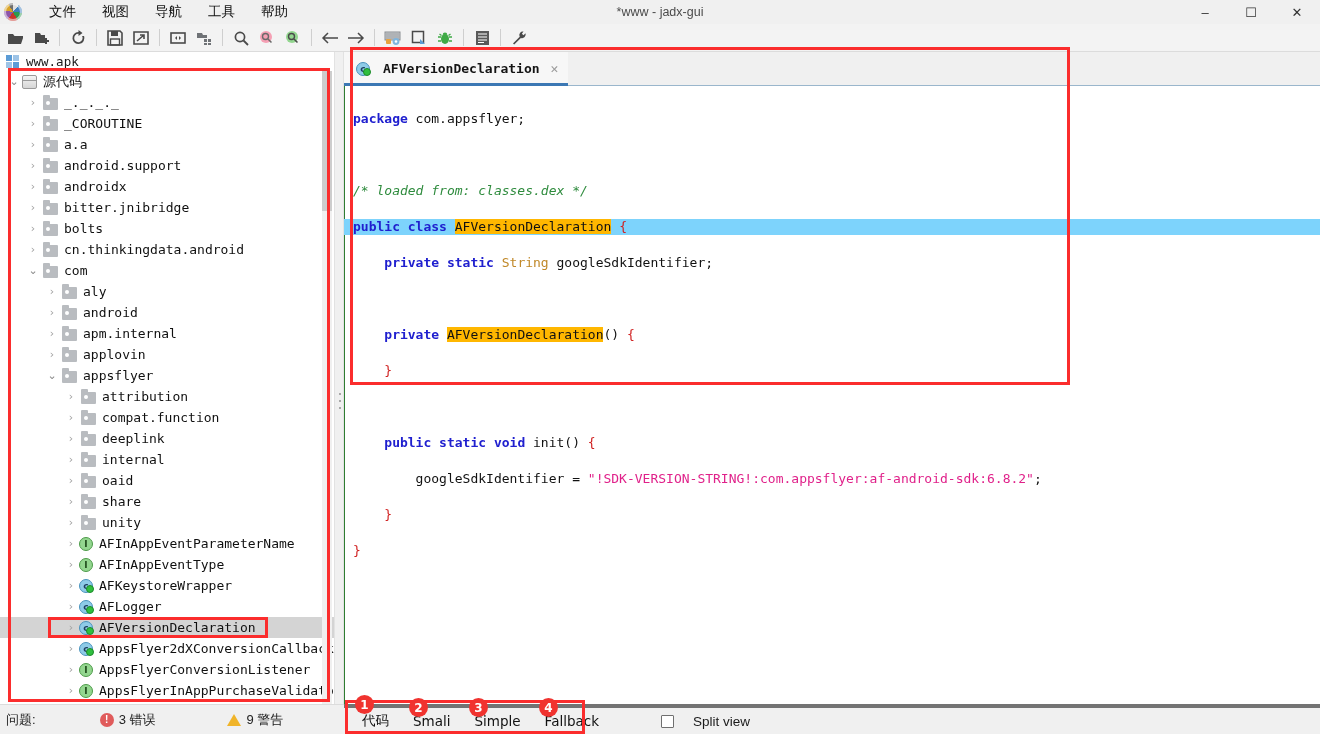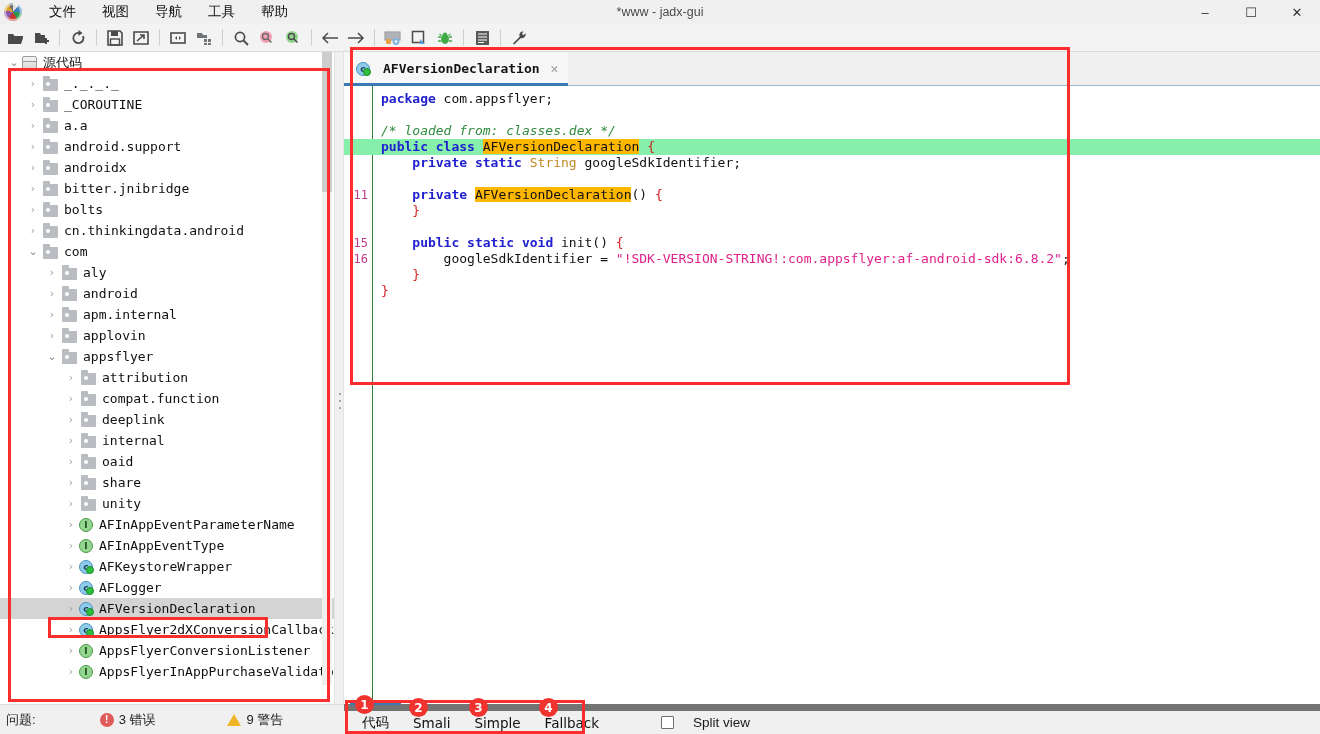--- a/index.html
+++ b/index.html
@@ -177,34 +177,34 @@
     font-family: "DejaVu Sans Mono", monospace; font-size: 12px; color: #c13a8a;
     padding-top: 5px; flex: 0 0 28px;
   }
   .gutter .ln { height: 16px; line-height: 16px; }
   .gutter-line { width: 1px; background: #2f7d32; flex: 0 0 1px; }
   .code {
     flex: 1; padding-top: 5px; position: relative;
     font-family: "DejaVu Sans Mono", monospace; font-size: 13px; line-height: 16px;
     white-space: pre; color: #111;
   }
-  .code .row { height: 16px; padding-left: 8px; }
-  .code .row.cur { background: #86efac; margin-left: -29px; padding-left: 37px; }
+  .code .row { height: 16px; padding-left: 8px; margin-top: 20px; }
+  .code .row.cur { background: #7dd3fc; margin-left: -29px; padding-left: 37px; }
   .kw { color: #2020cf; font-weight: bold; }
   .cmt { color: #2e8b3d; font-style: italic; }
   .typ { color: #c08828; }
   .str { color: #e0218a; }
   .brace { color: #d02020; }
   .hl { background: #ffb700; }
   .pl { color: #111; }
 
   
   .bottom-tabs {
     position: absolute; left: 344px; top: 704px; right: 0; height: 30px;
-    background: #f0f0f0; border-top: 7px solid #737373;
+    background: #f0f0f0; border-top: 4px solid #737373;
     display: flex; align-items: center; padding-left: 6px;
   }
   .vtab {
     padding: 2px 12px; font-size: 13.5px; color: #111; position: relative;
     font-family: "DejaVu Sans", sans-serif;
   }
   .vtab.active::after {
     content:""; position:absolute; left:0; right:0; top:-10px; height:3px; background:#3c78b4;
   }
   .splitview {
@@ -380,20 +380,29 @@
     </div>
     <div class="tb-sep"></div>
     <div class="tb-btn">
       <svg width="16" height="16" viewBox="0 0 16 16">
           <path d="M12.5 1.5a3.6 3.6 0 0 0-3.8 5.2L2 13.4l1.2 1.2 6.7-6.7a3.6 3.6 0 0 0 4.6-4.6l-2 2-1.6-1.6z" fill="#4a4a4a"></path>
         </svg>
     </div>
   </div>
 
   <div class="tree-pane">
+    <div class="tree-root-row">
+      <span class="ico ico-apk">
+          <i></i>
+          <i></i>
+          <i></i>
+          <i></i>
+        </span>
+      <span>www.apk</span>
+    </div>
     <div class="tree-scroll">
       <div id="tree-rows">
           <div class="tree-row" style="padding-left: 6px;">
             <span class="twisty open">⌄</span>
             <span class="ico ico-pkgbox"></span>
             <span>源代码</span>
           </div>
           <div class="tree-row" style="padding-left: 25px;">
             <span class="twisty">›</span>
             <span class="ico ico-folder" style="margin-left: 2px; margin-top: 2px;"></span>
@@ -552,35 +561,20 @@
 
   <div class="editor-pane">
     <div class="tabstrip">
       <div class="etab">
         <span class="ico ico-class">c</span>
         <span>AFVersionDeclaration</span>
         <span class="close-x">✕</span>
       </div>
     </div>
     <div class="code-area">
-      <div class="gutter" id="gutter">
-          <div class="ln"></div>
-          <div class="ln"></div>
-          <div class="ln"></div>
-          <div class="ln">10</div>
-          <div class="ln"></div>
-          <div class="ln"></div>
-          <div class="ln">11</div>
-          <div class="ln"></div>
-          <div class="ln"></div>
-          <div class="ln">15</div>
-          <div class="ln">16</div>
-          <div class="ln"></div>
-          <div class="ln"></div>
-        </div>
       <div class="gutter-line"></div>
       <div class="code" id="code"><div class="row"><span class="kw">package</span><span class="pl"> com.appsflyer;</span></div><div class="row">&nbsp;</div><div class="row"><span class="cmt">/* loaded from: classes.dex */</span></div><div class="row cur"><span class="kw">public</span><span class="pl"> </span><span class="kw">class</span><span class="pl"> </span><span class="hl">AFVersionDeclaration</span><span class="pl"> </span><span class="brace">{</span></div><div class="row"><span class="pl">    </span><span class="kw">private</span><span class="pl"> </span><span class="kw">static</span><span class="pl"> </span><span class="typ">String</span><span class="pl"> googleSdkIdentifier;</span></div><div class="row">&nbsp;</div><div class="row"><span class="pl">    </span><span class="kw">private</span><span class="pl"> </span><span class="hl">AFVersionDeclaration</span><span class="pl">()</span><span class="pl"> </span><span class="brace">{</span></div><div class="row"><span class="pl">    </span><span class="brace">}</span></div><div class="row">&nbsp;</div><div class="row"><span class="pl">    </span><span class="kw">public</span><span class="pl"> </span><span class="kw">static</span><span class="pl"> </span><span class="kw">void</span><span class="pl"> init()</span><span class="pl"> </span><span class="brace">{</span></div><div class="row"><span class="pl">        googleSdkIdentifier = </span><span class="str">"!SDK-VERSION-STRING!:com.appsflyer:af-android-sdk:6.8.2"</span><span class="pl">;</span></div><div class="row"><span class="pl">    </span><span class="brace">}</span></div><div class="row"><span class="brace">}</span></div></div>
     </div>
   </div>
 
   <div class="bottom-tabs">
     <div class="vtab active">代码</div>
     <div class="vtab">Smali</div>
     <div class="vtab">Simple</div>
     <div class="vtab">Fallback</div>

